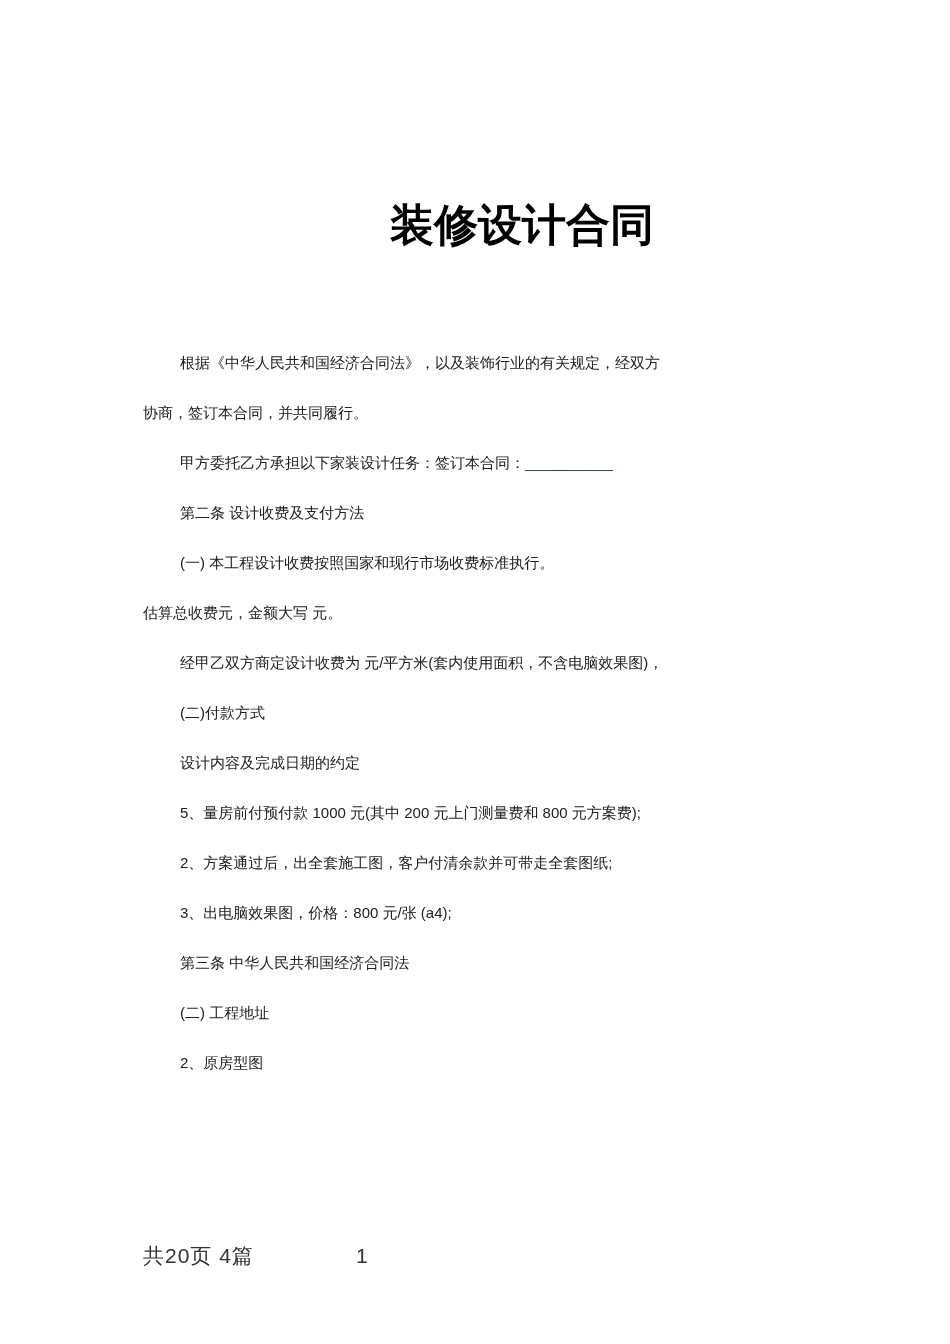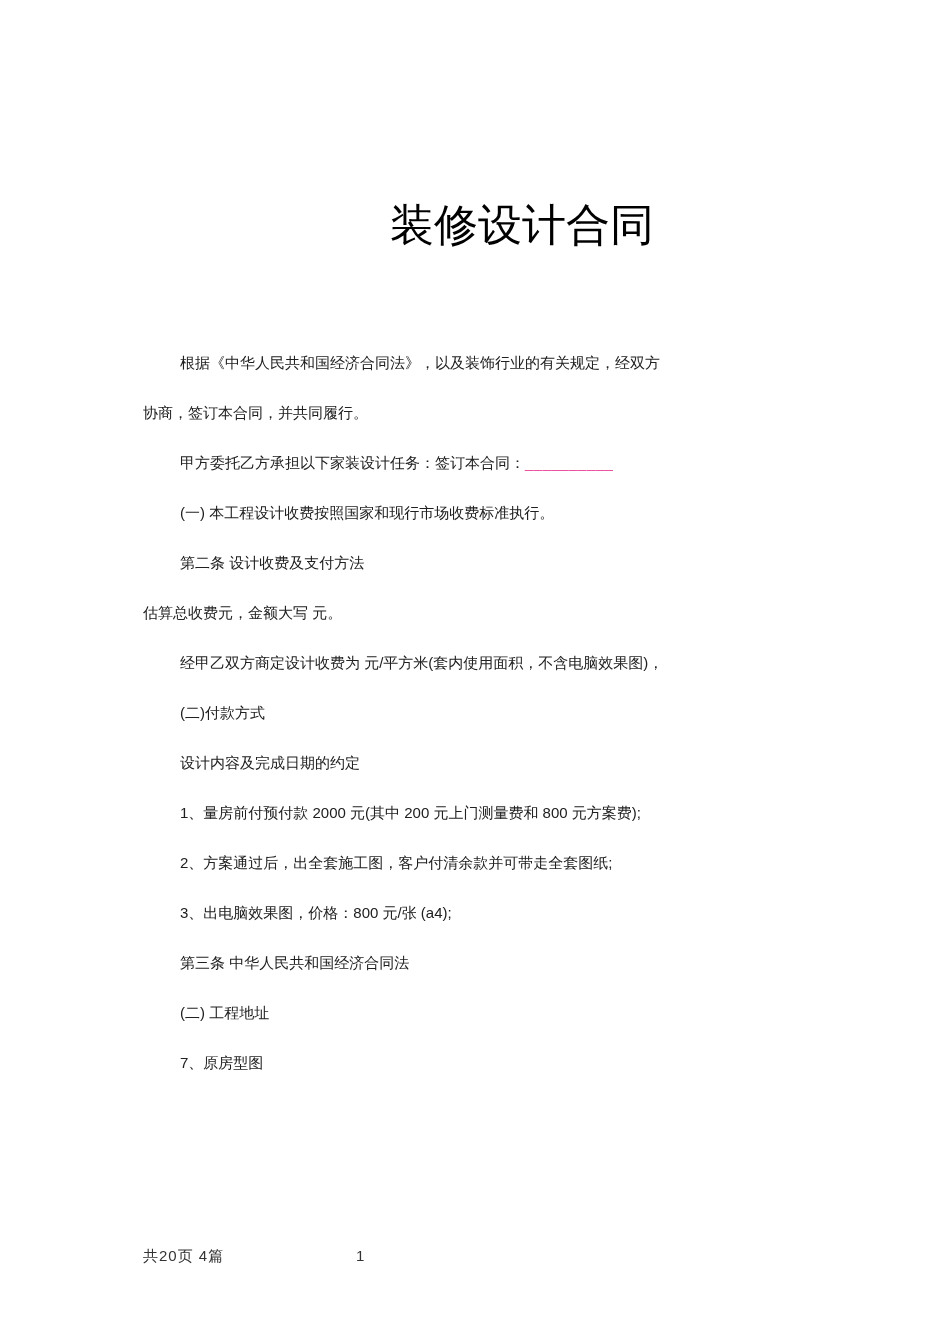--- a/index.html
+++ b/index.html
@@ -17,21 +17,21 @@
     color: #202020;
   }
   .doc-title {
     position: absolute;
     top: 197px;
     left: 0;
     width: 950px;
     margin: 0;
     font-size: 44px;
     line-height: 56px;
-    font-weight: 400;
+    font-weight: 700;
     color: #000000;
     text-align: center;
     text-indent: 94px;
     white-space: pre;
   }
   .doc-body {
     position: absolute;
     top: 338px;
     left: 143px;
     right: 0;
@@ -40,30 +40,30 @@
     height: 50px;
     line-height: 50px;
     font-size: 15px;
     white-space: pre;
     color: #202020;
   }
   .doc-line.indent {
     padding-left: 37px;
   }
   .blank {
-    color: #ec4899;
+    color: #14532d;
     letter-spacing: 0.5px;
   }
   .page-footer {
     position: absolute;
     left: 0;
     top: 1241px;
     width: 780px;
     height: 30px;
-    font-size: 15px;
+    font-size: 21px;
     color: #333333;
   }
   .footer-left {
     position: absolute;
     left: 143px;
     top: 0;
     line-height: 30px;
     letter-spacing: 1px;
     white-space: pre;
   }
@@ -78,32 +78,32 @@
 <body>
 
 <div class="page">
 
   <h1 class="doc-title">装修设计合同</h1>
 
   <div class="doc-body">
       <div class="doc-line indent"><span>根据《中华人民共和国经济合同法》，以及装饰行业的有关规定，经双方</span></div>
       <div class="doc-line"><span>协商，签订本合同，并共同履行。</span></div>
       <div class="doc-line indent"><span>甲方委托乙方承担以下家装设计任务：签订本合同：</span><span class="blank">__________</span></div>
+      <div class="doc-line indent"><span>第二条 设计收费及支付方法</span></div>
       <div class="doc-line indent"><span>(一) 本工程设计收费按照国家和现行市场收费标准执行。</span></div>
-      <div class="doc-line indent"><span>第二条 设计收费及支付方法</span></div>
       <div class="doc-line"><span>估算总收费元，金额大写 元。</span></div>
       <div class="doc-line indent"><span>经甲乙双方商定设计收费为 元/平方米(套内使用面积，不含电脑效果图)，</span></div>
       <div class="doc-line indent"><span>(二)付款方式</span></div>
       <div class="doc-line indent"><span>设计内容及完成日期的约定</span></div>
-      <div class="doc-line indent"><span>1、量房前付预付款 2000 元(其中 200 元上门测量费和 800 元方案费);</span></div>
+      <div class="doc-line indent"><span>5、量房前付预付款 1000 元(其中 200 元上门测量费和 800 元方案费);</span></div>
       <div class="doc-line indent"><span>2、方案通过后，出全套施工图，客户付清余款并可带走全套图纸;</span></div>
       <div class="doc-line indent"><span>3、出电脑效果图，价格：800 元/张 (a4);</span></div>
       <div class="doc-line indent"><span>第三条 中华人民共和国经济合同法</span></div>
       <div class="doc-line indent"><span>(二) 工程地址</span></div>
-      <div class="doc-line indent"><span>7、原房型图</span></div>
+      <div class="doc-line indent"><span>2、原房型图</span></div>
     </div>
 
   <div class="page-footer">
     <span class="footer-left">共20页 4篇</span>
     <span class="footer-num">1</span>
   </div>
 
 </div>
 
 </body></html>

